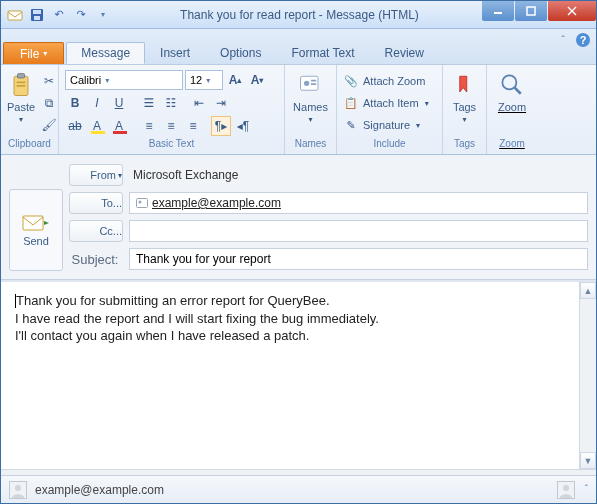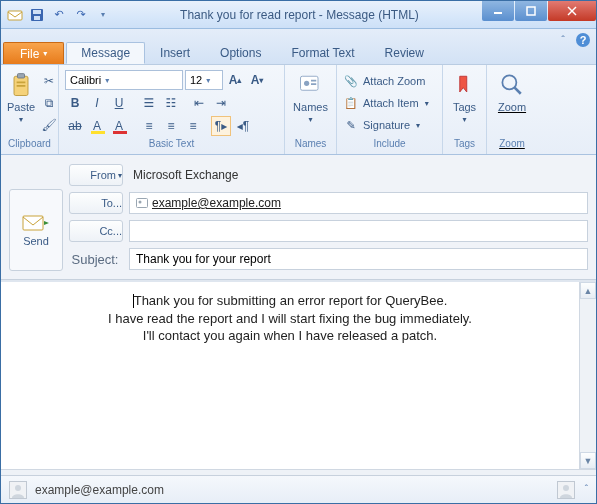--- a/index.html
+++ b/index.html
@@ -45,21 +45,21 @@
   .send-col { width:54px; display:flex; flex-direction:column; align-items:center; justify-content:center; gap:2px; border:1px solid #c7d1dd; background:#f7f9fc; border-radius:3px; padding:6px 0; font-size:11px; color:#3a5b86;margin-top:26px; }
   .fields { flex:1; display:flex; flex-direction:column; gap:4px; }
   .field-row { display:flex; align-items:center; gap:6px; height:24px; }
   .field-btn { width:54px; height:22px; border:1px solid #c7d1dd; background:linear-gradient(#fdfefe,#eef2f7); font-size:11px; color:#3a5b86; display:flex; align-items:center; justify-content:flex-end; border-radius:3px; }
   .field-label { width:54px; font-size:13px; color:#5a6b80; text-align:center; padding-right:2px; }
   .field-input { flex:1; height:22px; border:1px solid #c7d1dd; background:#fff; font-size:12px; padding:0 6px; display:flex; align-items:center; }
   .field-input .to-chip{ display:flex; align-items:center; gap:4px; text-decoration:underline; color:#222; font-size:12px; }
   .static-text { font-size:12px; color:#333; padding-left:4px; }
 
   
-  .body-wrap { flex:1; display:flex; border-top:2px solid #dfe6ef; position:relative;text-align:center; }
+  .body-wrap { flex:1; display:flex; border-top:2px solid #dfe6ef; position:relative; }
   .body-area { flex:1; padding:10px 14px; font-size:13px; color:#222; line-height:1.35; overflow:auto; }
   .body-area p { margin:0; }
   .cursor-bar { display:inline-block; width:1px; height:14px; background:#000; vertical-align:text-bottom; }
   .scroll-track { width:17px; background:#eef2f6; border-left:1px solid #d0d8e2; display:flex; flex-direction:column; }
   .scroll-btn { height:17px; display:flex; align-items:center; justify-content:center; font-size:9px; color:#6a85a6; border:1px solid #cfd9e5; background:linear-gradient(#fdfefe,#e7edf4); }
   .scroll-spacer { flex:1; }
 
   
   .statusbar { height:28px; border-top:1px solid #c7d1dd; background:linear-gradient(#f5f8fc,#e7eef7); display:flex; align-items:center; padding:0 8px; gap:8px; font-size:12px; color:#444; }
   .avatar { width:18px; height:18px; border:1px solid #c0c8d2; background:#f0f2f5; display:flex; align-items:center; justify-content:center; overflow:hidden; }

